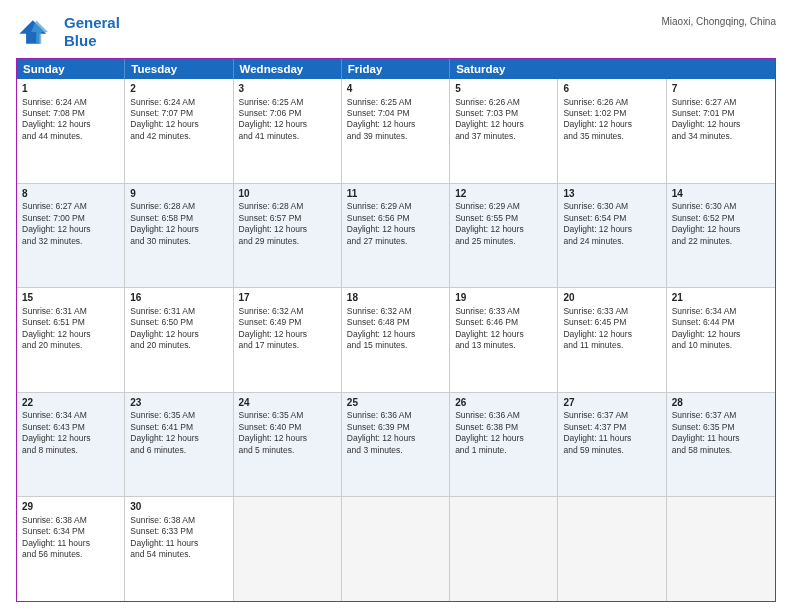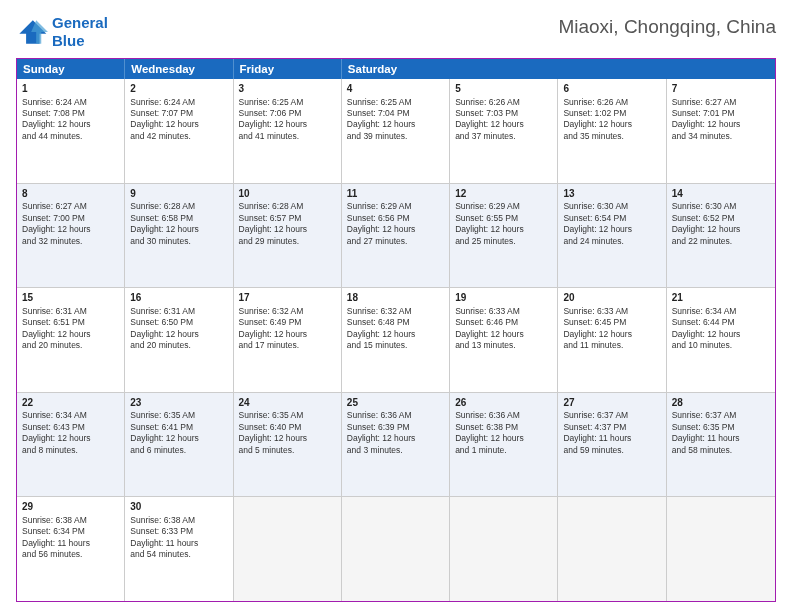--- a/index.html
+++ b/index.html
@@ -19,21 +19,21 @@
     }
     .header {
       display: flex;
       align-items: flex-start;
       justify-content: space-between;
       margin-bottom: 8px;
     }
     .logo {
       display: flex;
       align-items: center;
-      gap: 4px;
+      gap: 16px;
     }
     .logo-text {
       font-size: 15px;
       font-weight: bold;
       color: #333;
       line-height: 1.2;
     }
     .logo-text span {
       color: #1a6abf;
     }
@@ -44,21 +44,21 @@
     .title-block {
       text-align: right;
     }
     .main-title {
       font-size: 28px;
       font-weight: bold;
       color: #333;
       line-height: 1.1;
     }
     .sub-title {
-      font-size: 19px;
+      font-size: 10px;
       color: #555;
       margin-top: 2px;
     }
     .calendar {
       flex: 1;
       display: flex;
       flex-direction: column;
       border: 1px solid #a21caf;
     }
     .cal-header-row {
@@ -124,20 +124,21 @@
       </div>
     </div>
     <div class="title-block">
       <div class="sub-title">Miaoxi, Chongqing, China</div>
     </div>
   </div>
 
   <div class="calendar">
     <div class="cal-header-row">
       <div class="cal-header-cell">Sunday</div>
+      <div class="cal-header-cell">Tuesday</div>
       <div class="cal-header-cell">Wednesday</div>
       <div class="cal-header-cell">Friday</div>
       <div class="cal-header-cell">Saturday</div>
     </div>
     <div class="cal-body" id="cal-body">
     <div class="cal-row">
           <div class="cal-cell">
         <span class="day-num">1</span>
         <span>Sunrise: 6:24 AM</span><br>
         <span>Sunset: 7:08 PM</span><br>

